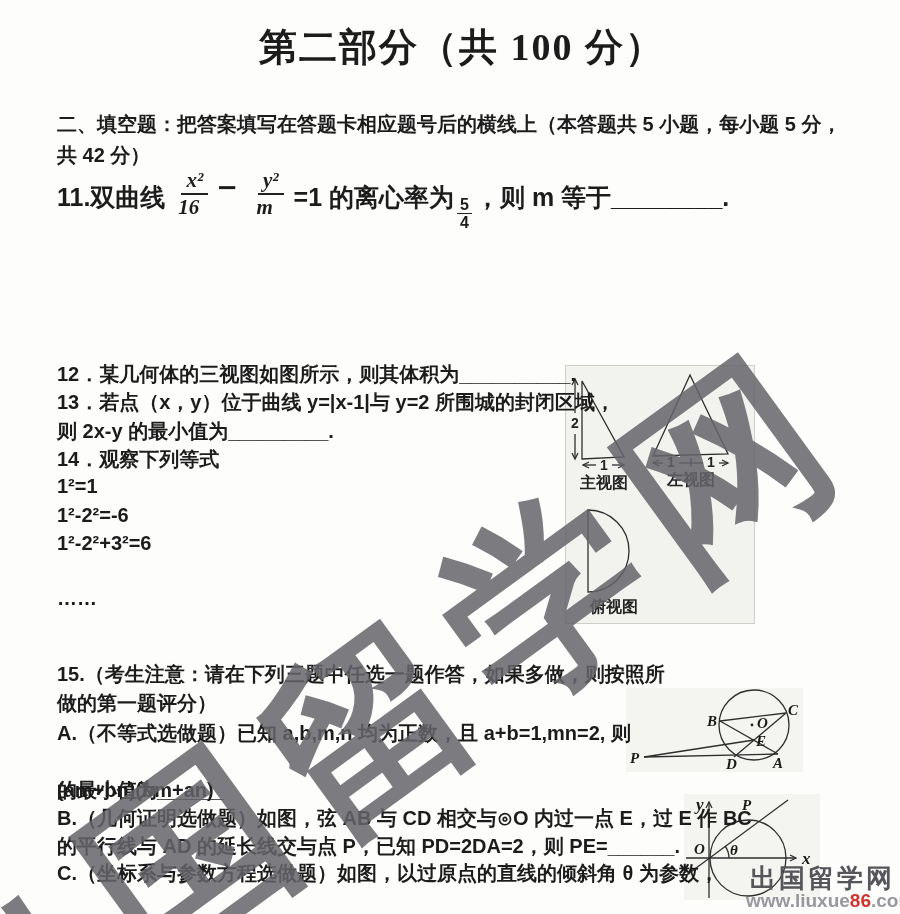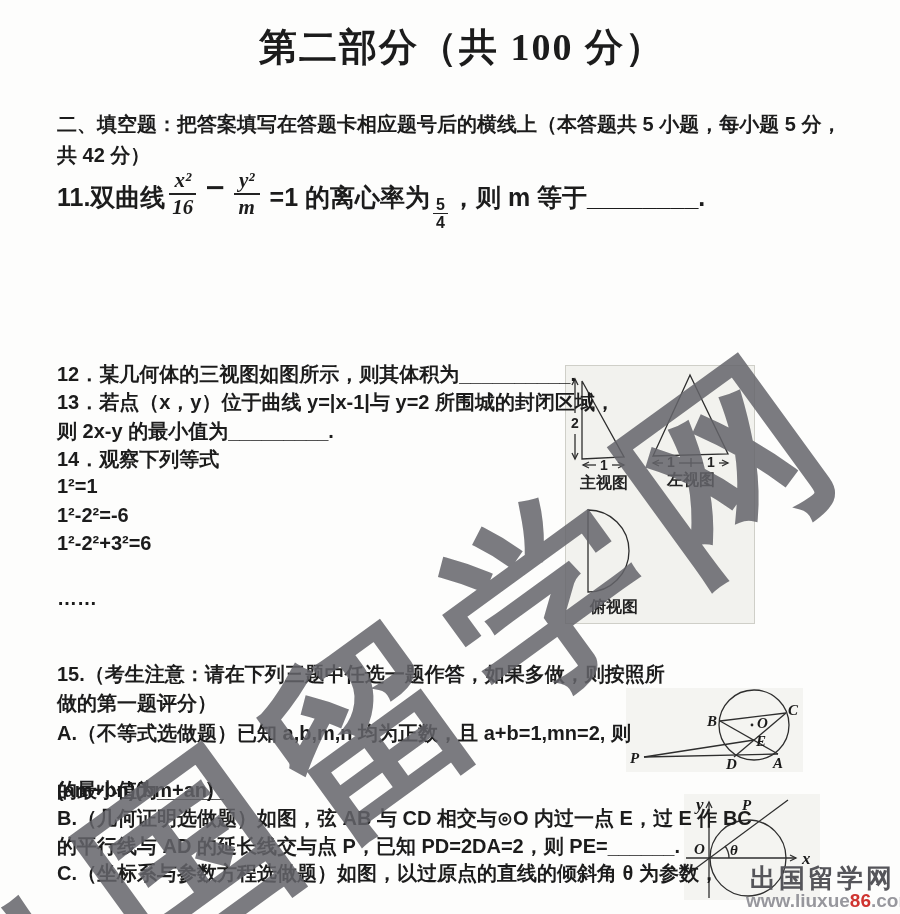--- a/index.html
+++ b/index.html
@@ -21,21 +21,21 @@
   .intro{font-size:20px;font-weight:700;}
   
   .p11{
     position:absolute;left:57px;top:168px;display:flex;align-items:flex-end;
     z-index:2;font-weight:600;
   }
   .p11 .txt{font-size:25px;padding-bottom:4px;white-space:nowrap;}
   .bigfrac-group{display:flex;align-items:center;margin:0 10px -2px 4px;}
   .frac{display:inline-flex;flex-direction:column;align-items:center;
     font-family:"Liberation Serif",serif;font-style:italic;font-weight:700;}
-  .frac .num{font-size:21px;border-bottom:2px solid #222;padding:0 5px 1px 5px;line-height:24px;}
+  .frac .num{font-size:21px;border-bottom:2px solid #222;padding:0 5px 1px 5px;line-height:24px;margin-left:12px;}
   .frac .den{font-size:21px;line-height:25px;}
   .minus{font-size:26px;font-weight:700;margin:0 8px 14px 8px;font-family:"DejaVu Sans",sans-serif;}
   .smallfrac{display:inline-flex;flex-direction:column;align-items:center;
     margin:0 3px -14px 3px;font-weight:700;}
   .smallfrac .num{font-size:16px;line-height:17px;border-bottom:1px solid #222;padding:0 3px;}
   .smallfrac .den{font-size:16px;line-height:18px;}
   
   .figbox{position:absolute;background:#f2f2ee;z-index:1;}
   .figbox svg{display:block;}
   #fig-threeview{left:565px;top:365px;width:188px;height:257px;border:1px solid #cfcfc8;}

